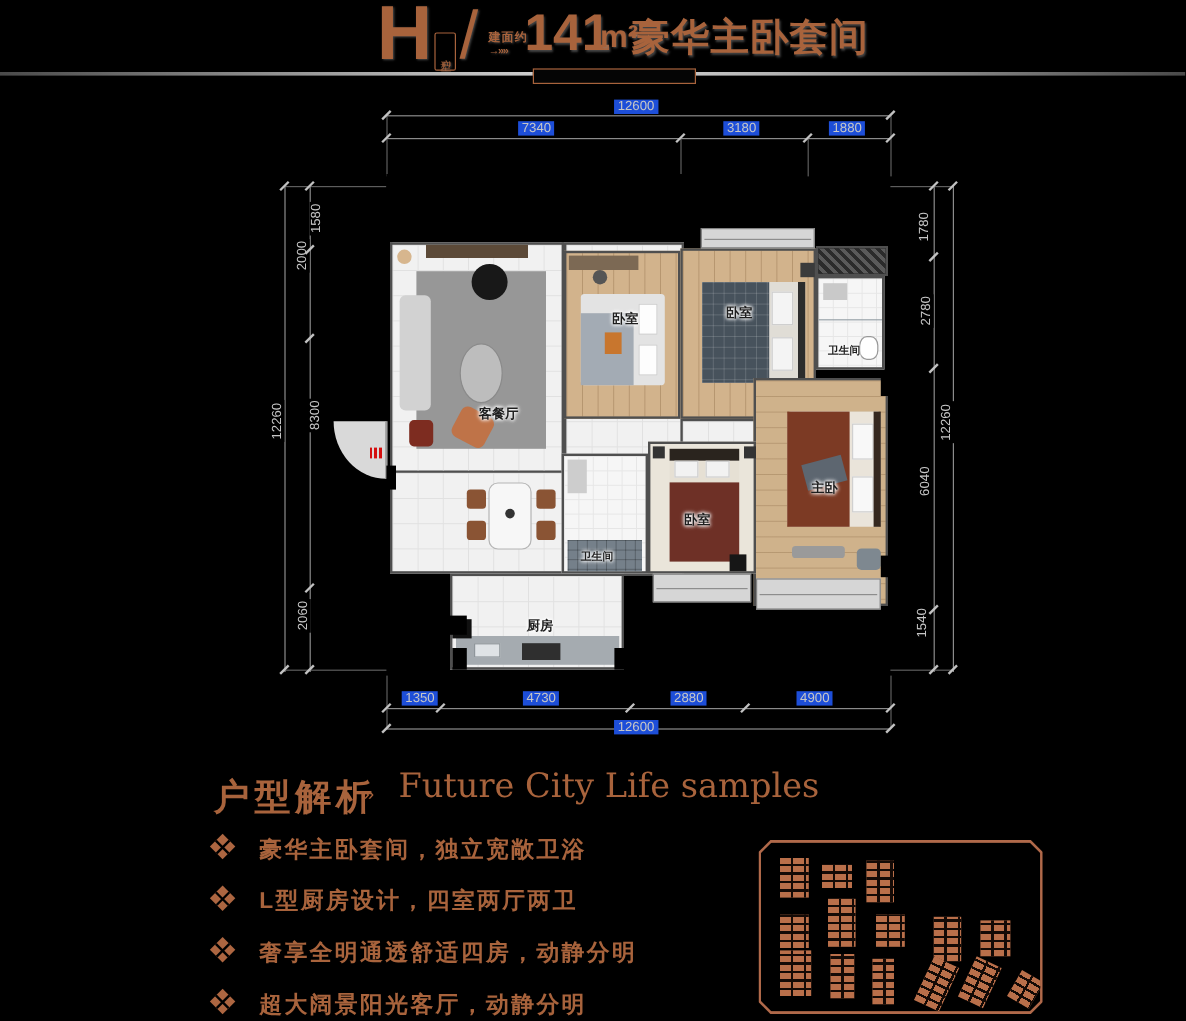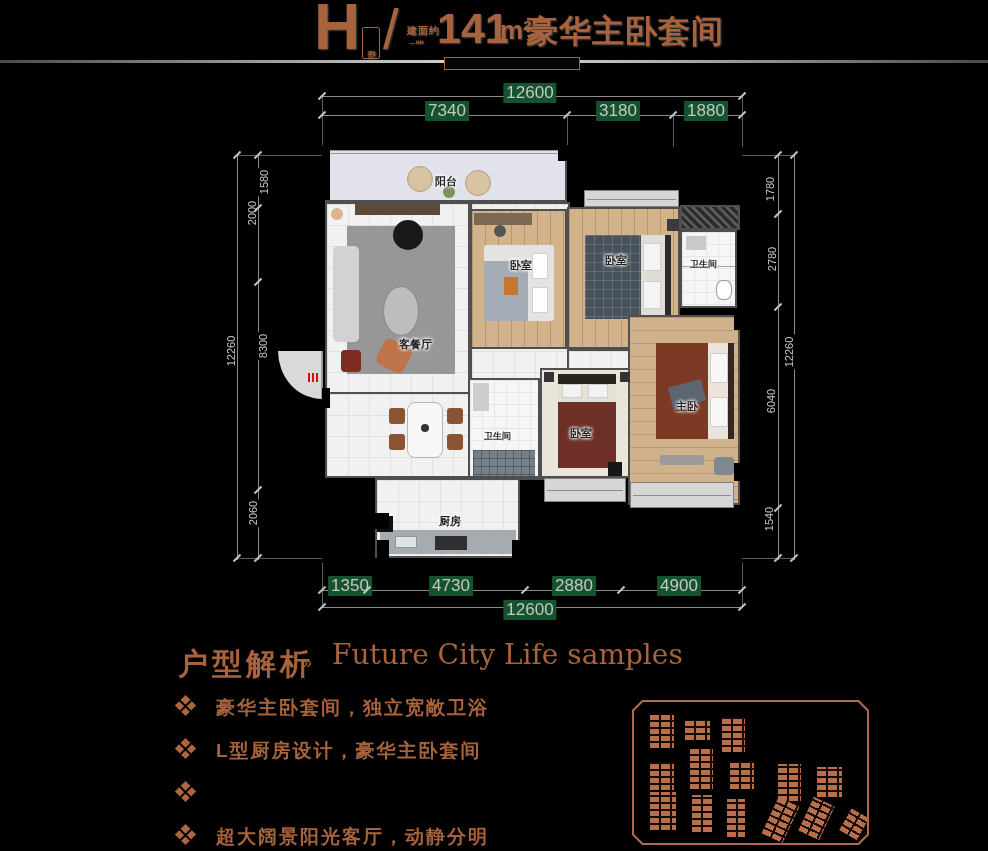--- a/index.html
+++ b/index.html
@@ -16,35 +16,35 @@
   .t-arrow{display:block;font-size:9px;letter-spacing:-1px;margin-top:-1px;}
   .t-area{left:437px;top:4px;font-size:43px;font-weight:bold;}
   .t-unit{left:500px;top:15px;font-size:26px;font-weight:bold;}
   .t-rooms{left:526px;top:10px;font-size:32px;font-weight:bold;letter-spacing:1px;}
   .h-line{position:absolute;left:0;top:60px;width:988px;height:3px;
           background:linear-gradient(90deg,#4a4a4a,#b5b5b5 35%,#d9d9d9 50%,#b5b5b5 65%,#4a4a4a);}
   .h-badge{position:absolute;left:444px;top:57px;width:134px;height:11px;border:1px solid #a8633c;background:#050505;}
   
   .dl{position:absolute;background:#8b8b8b;}
   .xl{position:absolute;background:#5d5d5d;}
-  .dimh{position:absolute;transform:translateX(-50%);font-size:17px;color:#c6c6c6;background:#14532d;padding:0 3px;white-space:nowrap;}
+  .dimh{position:absolute;transform:translateX(-50%);font-size:11px;color:#c6c6c6;background:#1d4ed8;padding:0 3px;white-space:nowrap;}
   .dimv{position:absolute;transform:translate(-50%,-50%) rotate(-90deg);font-size:11px;color:#c6c6c6;background:#000;padding:0 2px;white-space:nowrap;}
   .tk{position:absolute;width:10px;height:2px;background:#c2c2c2;transform:rotate(-45deg);}
   
   .plan{position:absolute;left:322px;top:145px;width:420px;height:420px;}
   .room{position:absolute;border:2px solid #4f4f4f;box-sizing:border-box;}
   .tile{background-color:#f1f1f1;background-image:linear-gradient(#e1e1e1 1px,transparent 1px),
         linear-gradient(90deg,#e1e1e1 1px,transparent 1px);background-size:21px 21px;}
   .tile-s{background-color:#f6f6f6;background-image:linear-gradient(#e6e6e6 1px,transparent 1px),
         linear-gradient(90deg,#e6e6e6 1px,transparent 1px);background-size:12px 12px;}
   .wood{background-color:#d2b38c;background-image:linear-gradient(90deg,rgba(110,75,40,.28) 1px,transparent 1px);background-size:13px 100%;}
   .wood2{background-color:#cfb28b;background-image:linear-gradient(rgba(110,75,40,.25) 1px,transparent 1px);background-size:100% 13px;}
   .rlabel{position:absolute;font-size:11px;font-weight:600;color:#1e1e1e;white-space:nowrap;
           text-shadow:0 0 3px #fff,0 0 3px #fff,0 0 4px #fff;}
-  .rlabel.sm{font-size:9px;}
+  .rlabel.sm{font-size:9px;margin-top:28px;}
   .fx{position:absolute;box-sizing:border-box;}
   .blk{position:absolute;background:#000;}
   .hatch{position:absolute;background:repeating-linear-gradient(45deg,#2b2b2b 0 3px,#5a5a5a 3px 6px);border:2px solid #4f4f4f;box-sizing:border-box;}
   .bay{position:absolute;background:#d6d6d6;border:1px solid #828282;box-sizing:border-box;}
   .bay::after{content:"";position:absolute;left:2px;right:2px;top:50%;height:1px;background:#8d8d8d;}
   
   .an-head{position:absolute;left:178px;top:644px;font-size:30px;font-weight:bold;color:#a8633c;letter-spacing:4px;text-align:center;}
   .an-arrow{position:absolute;left:303px;top:654px;font-size:16px;color:#a8633c;}
   .an-script{position:absolute;left:332px;top:638px;font-size:28px;color:#a8633c;
              font-family:"DejaVu Serif",serif;}
@@ -163,26 +163,20 @@
     <div class="room tile" style="left:245px;top:204px;width:63px;height:35px"></div>
     <div class="room tile" style="left:3px;top:247px;width:243px;height:86px">
       <div class="fx" style="left:80px;top:8px;width:36px;height:56px;background:#f7f7f7;border:1px solid #b5b5b5;border-radius:8px"></div>
       <div class="fx" style="left:94px;top:30px;width:8px;height:8px;background:#333;border-radius:50%"></div>
       <div class="fx" style="left:62px;top:14px;width:16px;height:16px;background:#8a5434;border-radius:3px"></div>
       <div class="fx" style="left:62px;top:40px;width:16px;height:16px;background:#8a5434;border-radius:3px"></div>
       <div class="fx" style="left:120px;top:14px;width:16px;height:16px;background:#8a5434;border-radius:3px"></div>
       <div class="fx" style="left:120px;top:40px;width:16px;height:16px;background:#8a5434;border-radius:3px"></div>
     </div>
 
-    <div class="room" style="left:3px;top:5px;width:242px;height:52px;background:#e2e3ea;border-top:4px double #8d949c">
-      <div class="fx" style="left:80px;top:12px;width:26px;height:26px;background:#d8c3a2;border:1px solid #b39b77;border-radius:50%"></div>
-      <div class="fx" style="left:138px;top:16px;width:26px;height:26px;background:#d8c3a2;border:1px solid #b39b77;border-radius:50%"></div>
-      <div class="fx" style="left:116px;top:32px;width:12px;height:12px;background:#7d9060;border-radius:50%"></div>
-      <div class="rlabel" style="left:108px;top:20px">阳台</div>
-    </div>
 
     <div class="room tile" style="left:3px;top:57px;width:145px;height:190px;border-bottom:none">
       <div class="fx" style="left:28px;top:0;width:85px;height:11px;background:#5c4a38"></div>
       <div class="fx" style="left:20px;top:22px;width:108px;height:148px;background:#979797"></div>
       <div class="fx" style="left:66px;top:16px;width:30px;height:30px;background:#181818;border-radius:50%"></div>
       <div class="fx" style="left:6px;top:42px;width:26px;height:96px;background:#d2d2d2;border-radius:5px"></div>
       <div class="fx" style="left:56px;top:82px;width:36px;height:50px;background:#bdbdbd;border:1px solid #8a8a8a;border-radius:50%"></div>
       <div class="fx" style="left:14px;top:146px;width:20px;height:22px;background:#7d2c20;border-radius:4px"></div>
       <div class="fx" style="left:52px;top:138px;width:30px;height:28px;background:#bf7348;border-radius:6px;transform:rotate(28deg)"></div>
       <div class="fx" style="left:4px;top:4px;width:12px;height:12px;background:#d7b68e;border-radius:50%"></div>
@@ -287,24 +281,25 @@
     <div class="an-head">户型解析</div>
     <div class="an-arrow">»</div>
     <div class="an-script">Future City Life samples</div>
 
     <div class="brow" style="top:695px">
       <span class="dm"></span>
       <span class="btext">豪华主卧套间，独立宽敞卫浴</span>
     </div>
     <div class="brow" style="top:738px">
       <span class="dm"></span>
-      <span class="btext">L型厨房设计，豪华主卧套间</span>
+      <span class="btext">L型厨房设计，四室两厅两卫</span>
     </div>
     <div class="brow" style="top:781px">
       <span class="dm"></span>
+      <span class="btext">奢享全明通透舒适四房，动静分明</span>
     </div>
     <div class="brow" style="top:824px">
       <span class="dm"></span>
       <span class="btext">超大阔景阳光客厅，动静分明</span>
     </div>
   </div>
 
   <div class="inset">
     <div class="inset-in">
       <div class="bld" style="left:16px;top:13px;width:24px;height:33px"></div>

